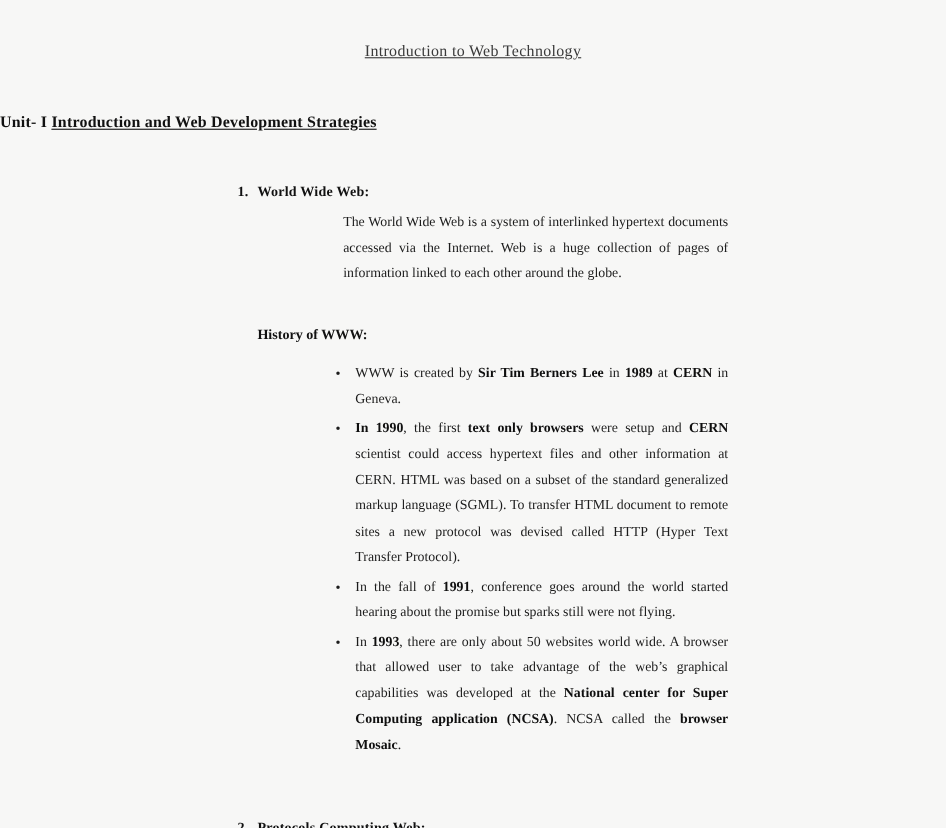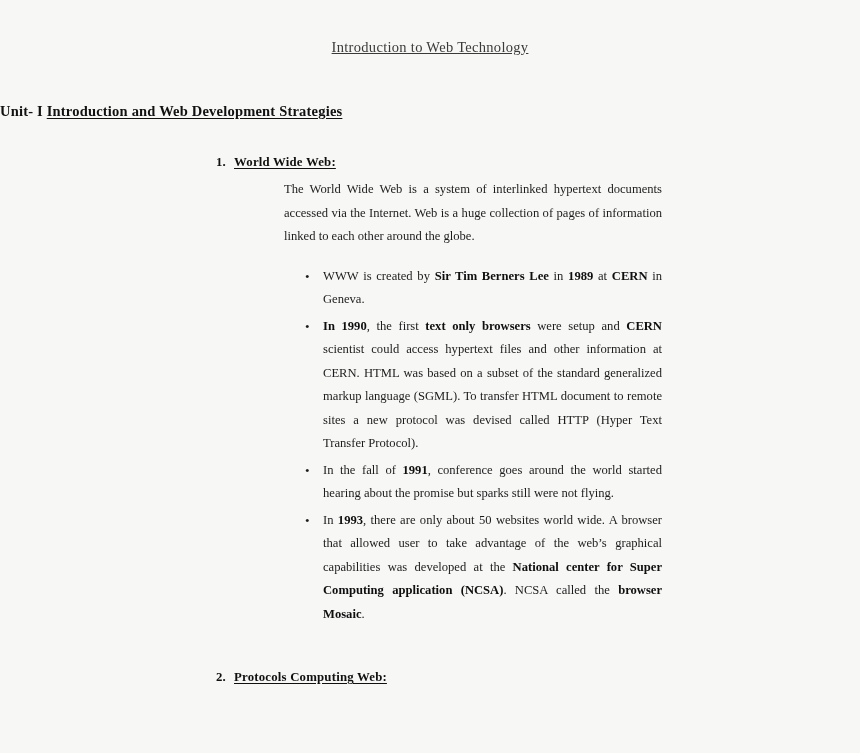--- a/index.html
+++ b/index.html
@@ -68,28 +68,28 @@
     color: #111;
     margin: 0;
   }
   .section-head .num {
     width: 18px;
     flex: 0 0 18px;
     margin-left: 16px;
     font-weight: bold;
   }
   .section-head .label {
-    text-decoration: underline;
     text-underline-offset: 2px;
     letter-spacing: 0.2px;
+    margin-top: 12px;
   }
 
   
   .body-par {
-    margin: 8px 0 0 84px;
+    margin: 8px 0 0 112px;
     font-size: 12.6px;
     line-height: 23.5px;
     text-align: justify;
     color: #1c1c1c;
   }
 
   
   .sub-head {
     margin: 36px 0 0 34px;
     font-size: 12.8px;
@@ -138,20 +138,21 @@
 
   <div class="content">
 
     <div class="section-head">
       <span class="num">1.</span>
       <span class="label">World Wide Web:</span>
     </div>
 
     <p class="body-par">The World Wide Web is a system of interlinked hypertext documents accessed via the Internet. Web is a huge collection of pages of information linked to each other around the globe.</p>
 
+    <div class="sub-head">History of WWW:</div>
 
     <ul class="bullets">
       <li>
         <span class="dot">•</span>
         <span class="runs"><span>WWW is created by </span><b>Sir Tim Berners Lee</b><span> in </span><b>1989</b><span> at </span><b>CERN</b><span> in Geneva.</span></span>
       </li>
       <li>
         <span class="dot">•</span>
         <span class="runs"><b>In 1990</b><span>, the first </span><b>text only browsers</b><span> were setup and </span><b>CERN</b><span> scientist could access hypertext files and other information at CERN. HTML was based on a subset of the standard generalized markup language (SGML). To transfer HTML document to remote sites a new protocol was devised called HTTP (Hyper Text Transfer Protocol).</span></span>
       </li>

